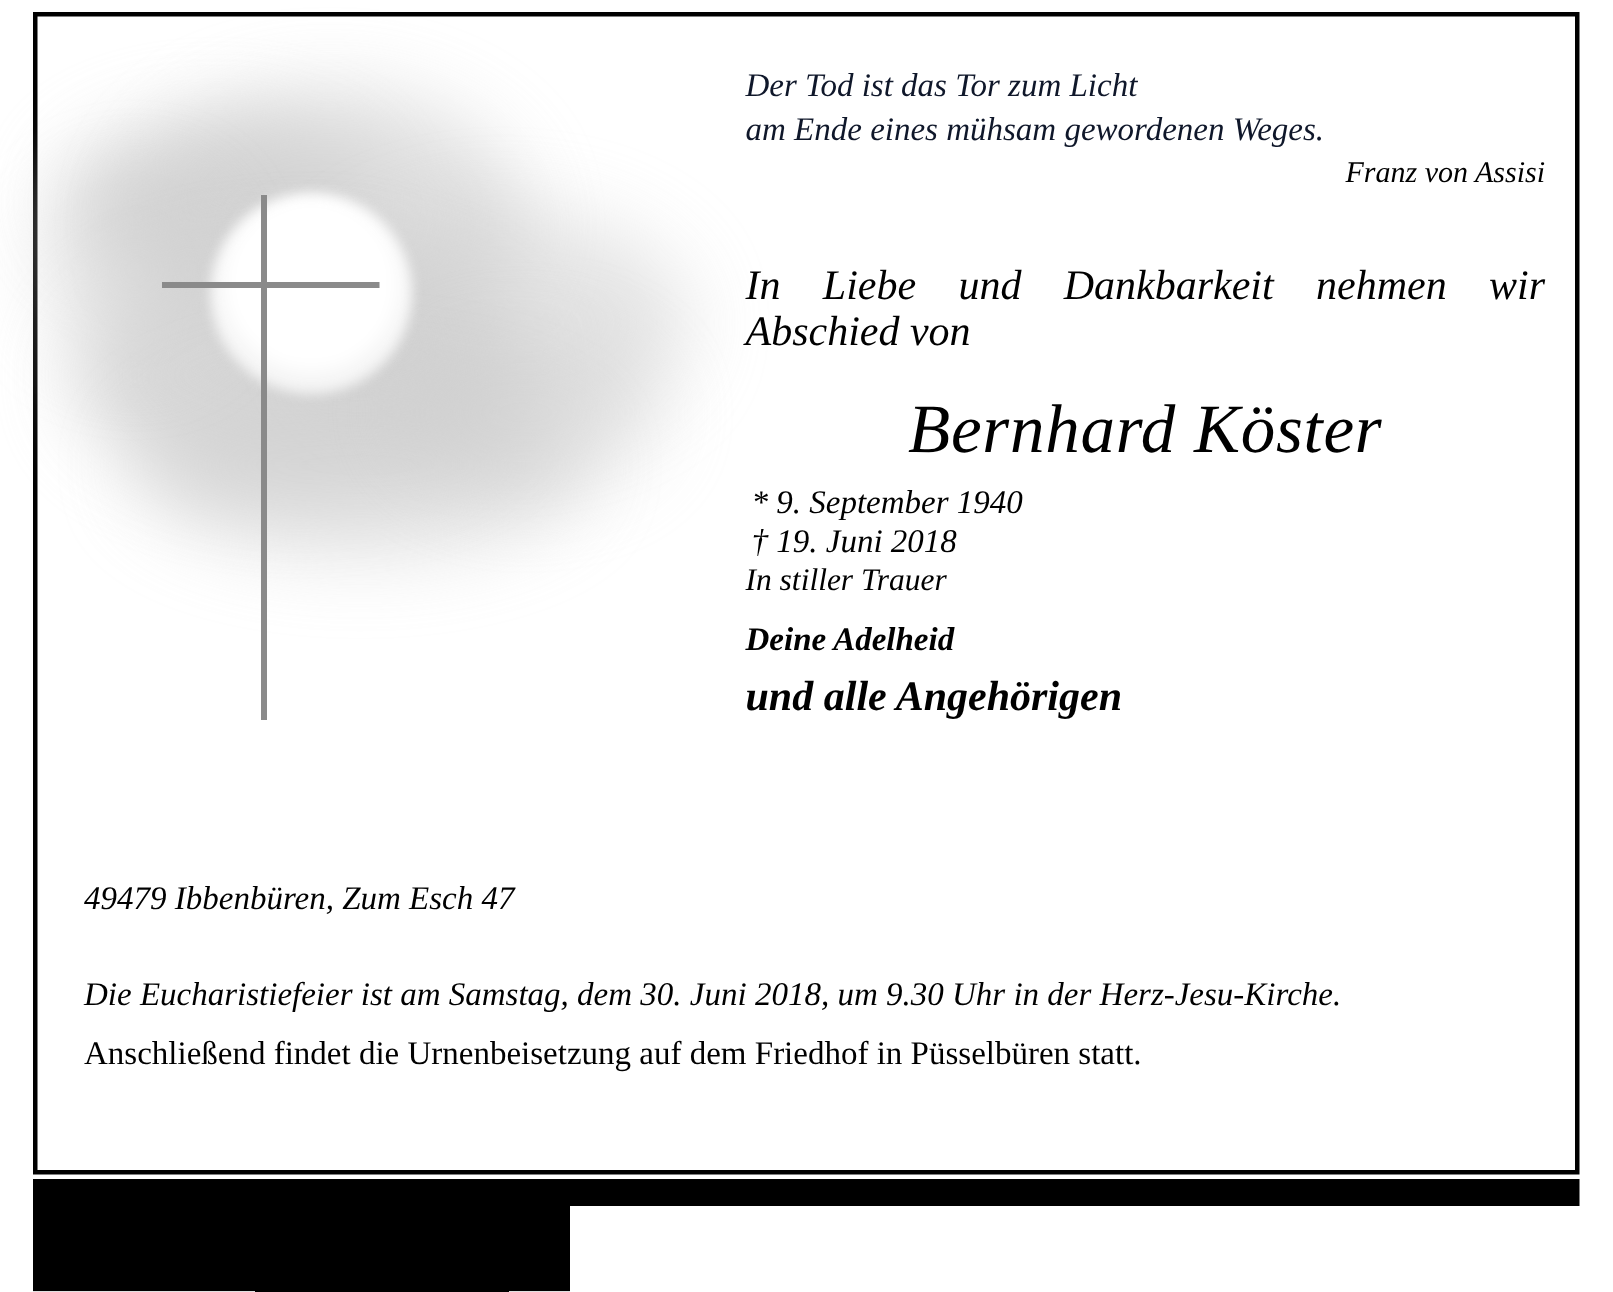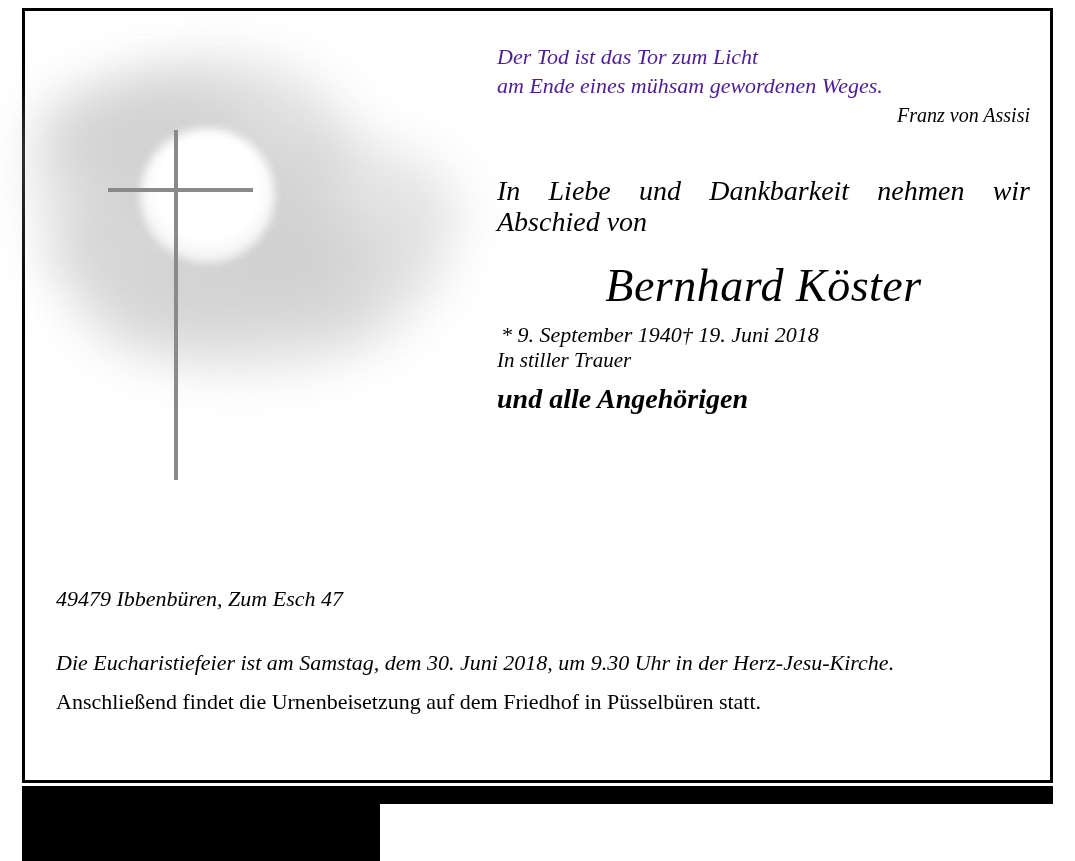--- a/index.html
+++ b/index.html
@@ -79,21 +79,21 @@
   .content {
     position: absolute;
     left: 497px;
     top: 42px;
     width: 533px;
   }
   .verse {
     font-style: italic;
     font-size: 22px;
     line-height: 29px;
-    color: #4c1d95;
+    color: #0f172a;
   }
   .verse-author {
     font-style: italic;
     font-size: 20px;
     text-align: right;
     margin-top: 4px;
   }
   .intro {
     font-style: italic;
     font-size: 28px;
@@ -108,20 +108,21 @@
     text-align: center;
     margin-top: 22px;
     letter-spacing: 0.5px;
   }
   .dates {
     font-style: italic;
     font-size: 22px;
     margin-top: 10px;
     display: flex;
     padding: 0 8px 0 4px;
+    flex-direction: column;
   }
   .mourn-label {
     font-style: italic;
     font-size: 21px;
   }
   .mourner {
     font-style: italic;
     font-weight: bold;
     font-size: 22px;
     margin-top: 14px;
@@ -203,20 +204,21 @@
     <div class="intro">In Liebe und Dankbarkeit nehmen wir Abschied von</div>
 
     <div class="name">Bernhard Köster</div>
 
     <div class="dates">
       <span>* 9. September 1940</span>
       <span>† 19. Juni 2018</span>
     </div>
 
     <div class="mourn-label">In stiller Trauer</div>
+    <div class="mourner">Deine Adelheid</div>
     <div class="mourner2">und alle Angehörigen</div>
   </div>
 
   <div class="bottom">
     <div class="address">49479 Ibbenbüren, Zum Esch 47</div>
     <div class="service">Die Eucharistiefeier ist am Samstag, dem 30. Juni 2018, um 9.30 Uhr in der Herz-Jesu-Kirche.</div>
     <div class="interment">Anschließend findet die Urnenbeisetzung auf dem Friedhof in Püsselbüren statt.</div>
   </div>
 
   <div class="footer-bar-left"></div>

